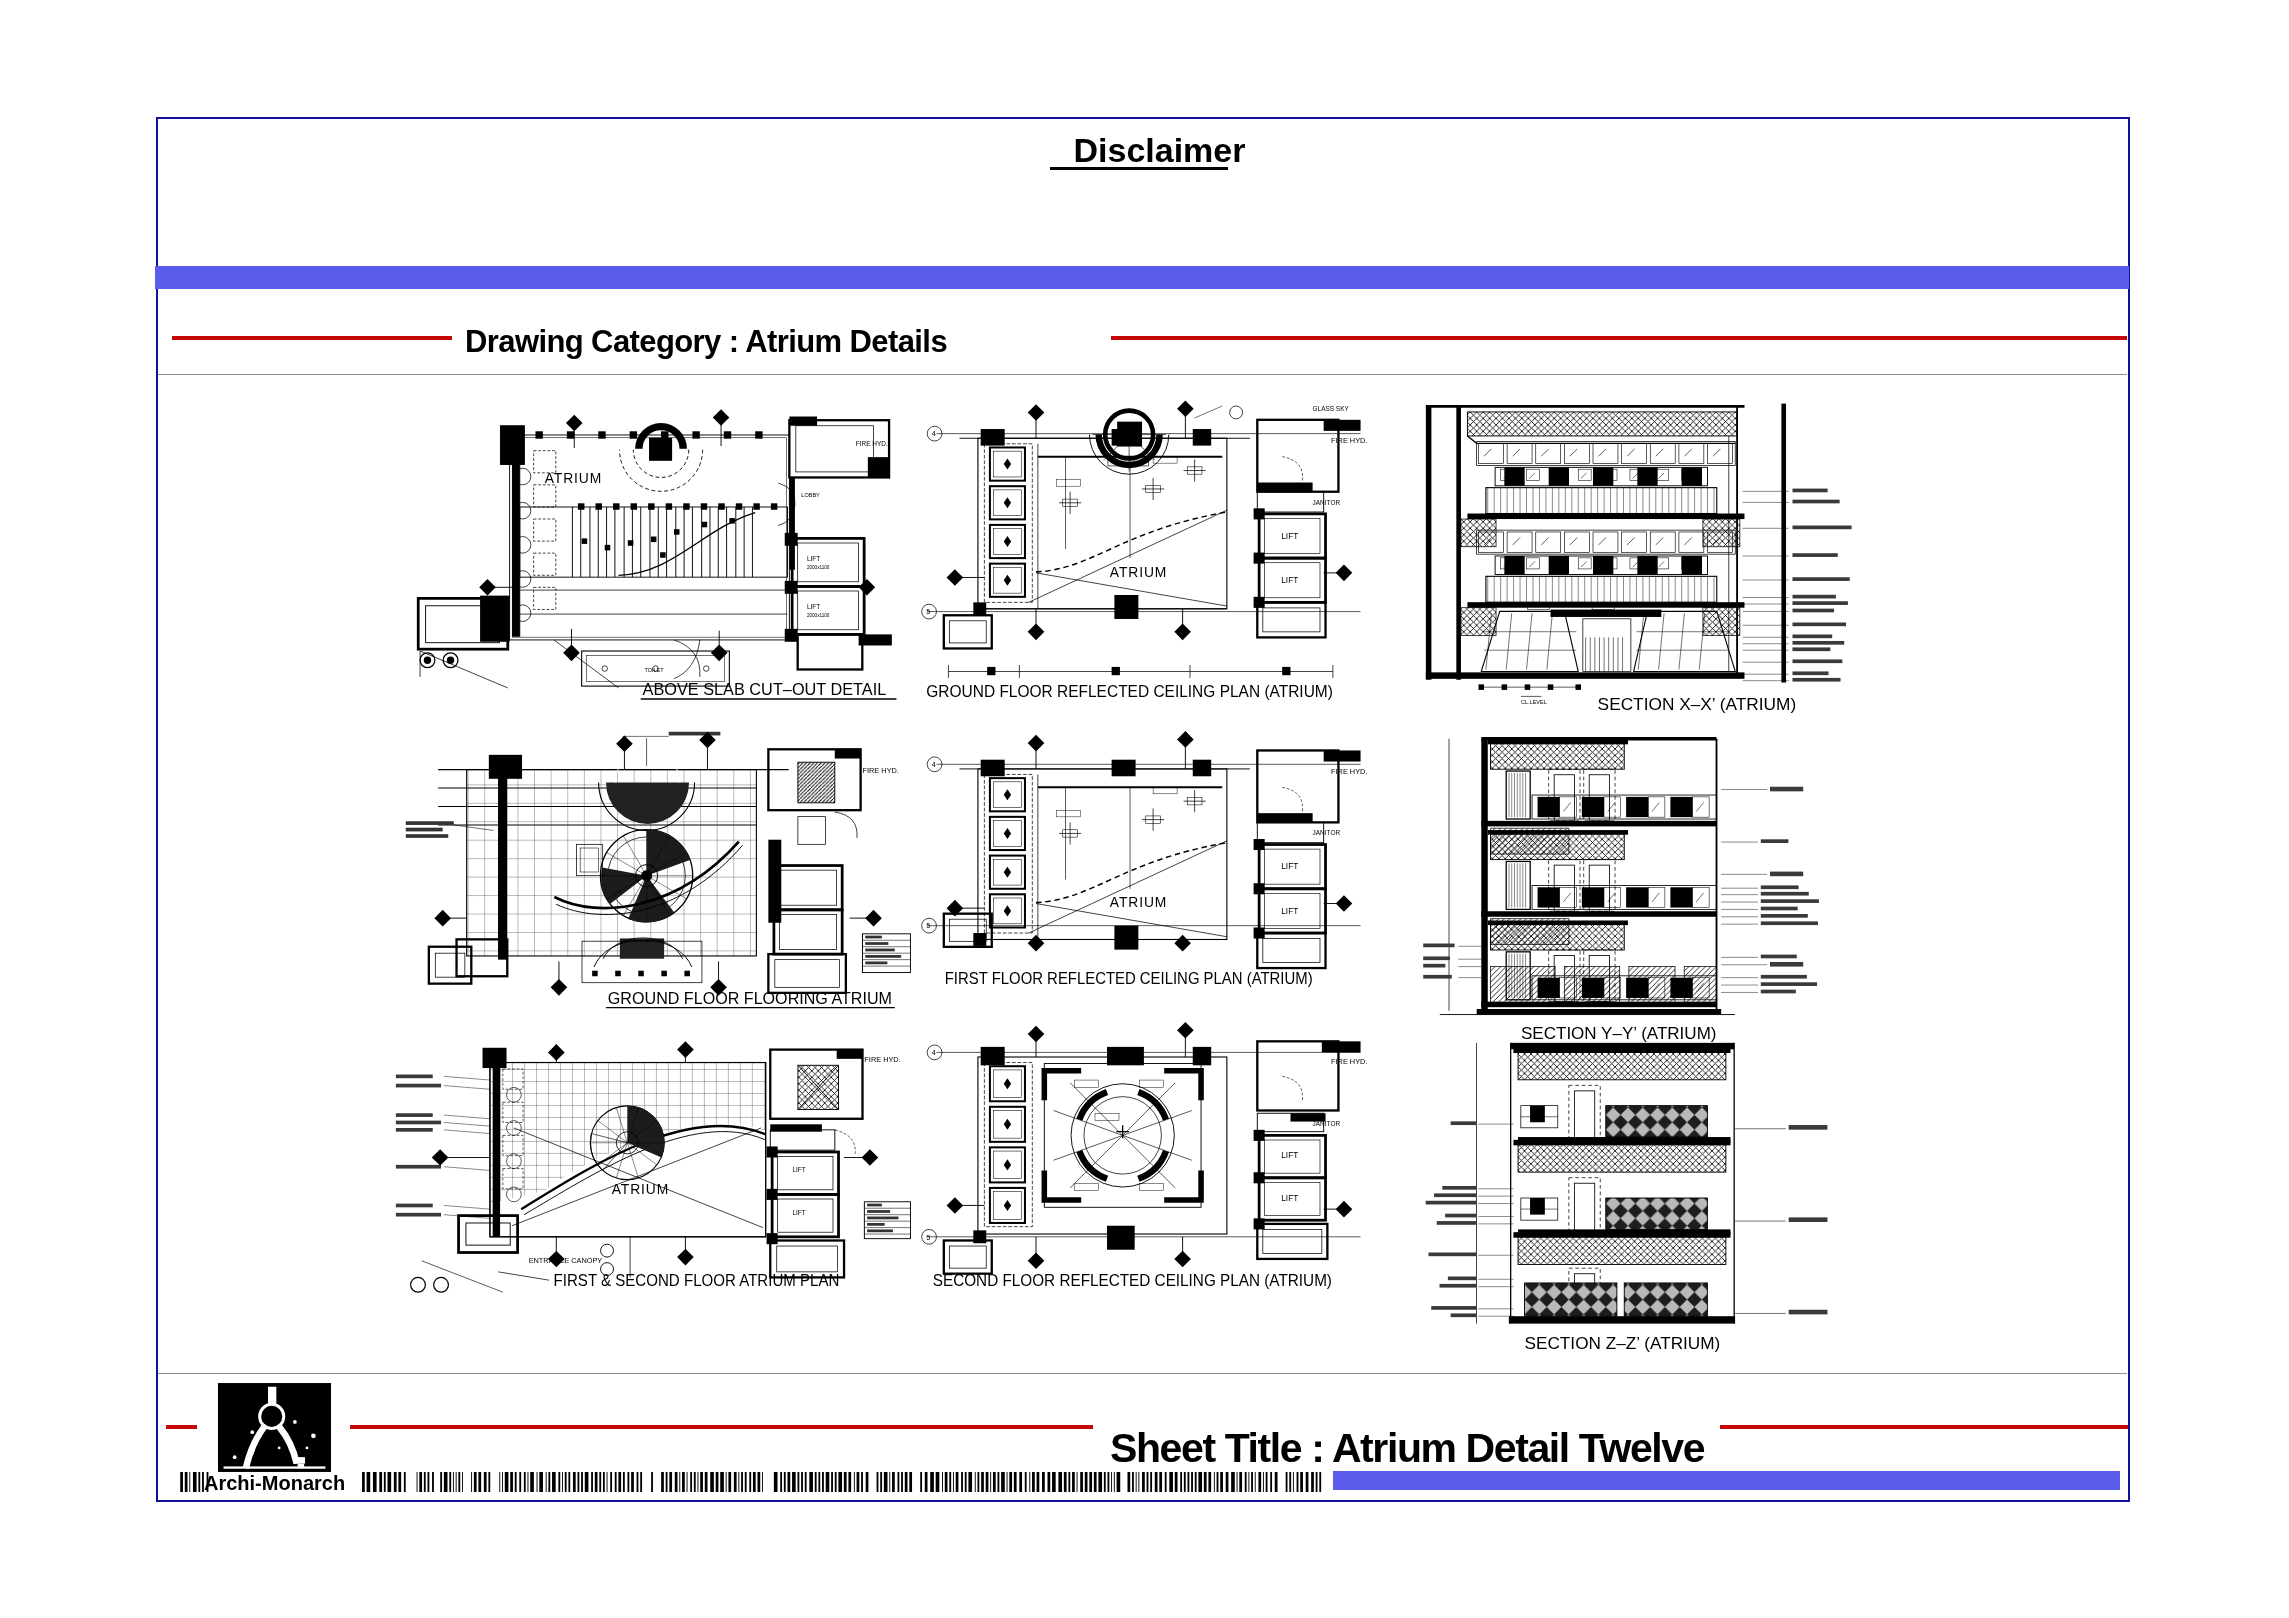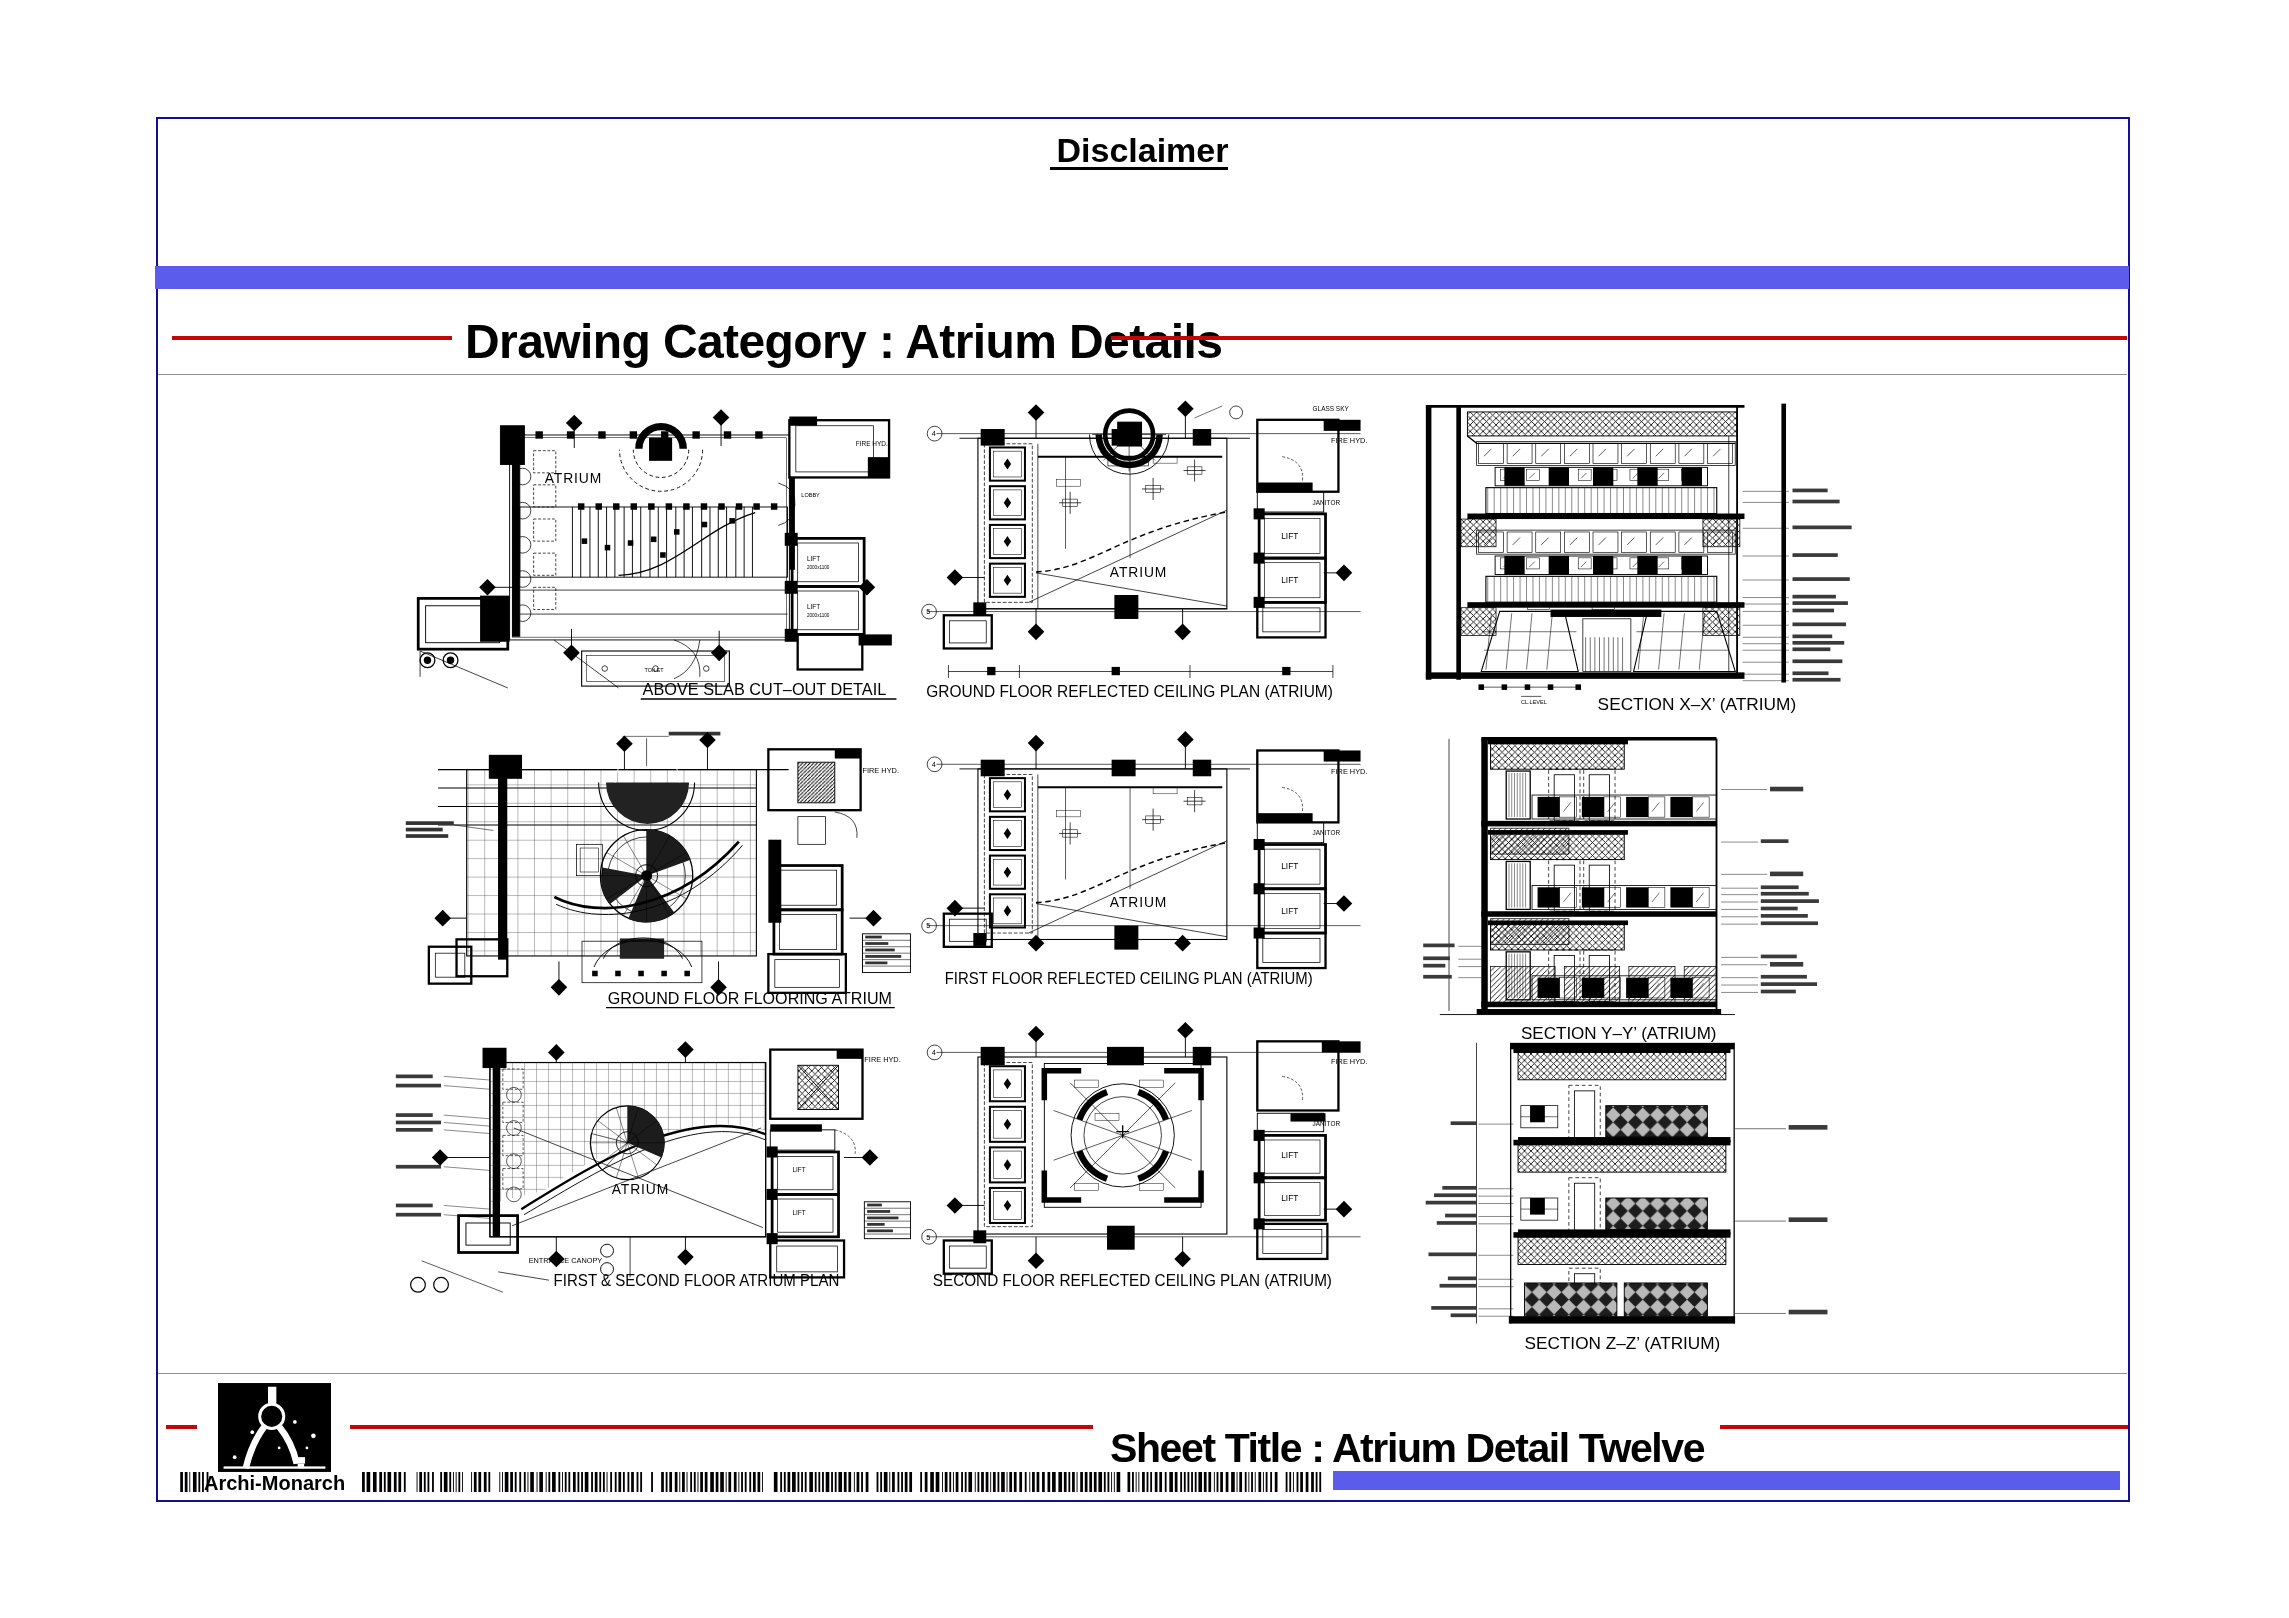--- a/index.html
+++ b/index.html
@@ -1,25 +1,25 @@
 <!DOCTYPE html>
 <html style="font-size:14.8px"><head>
 <meta charset="utf-8">
 <style>
 html,body{margin:0;padding:0;background:#ffffff;}
 body{width:2290px;height:1619px;position:relative;font-family:"Liberation Sans",sans-serif;overflow:hidden;}
 .abs{position:absolute;}
 #frame{left:156px;top:117px;width:1974px;height:1385px;border:2.8px solid #0f0f9b;box-sizing:border-box;}
-.disc-title{left:0;top:14px;width:1969px;text-align:center;font-size:34px;line-height:34px;font-weight:bold;color:#000;}
+.disc-title{left:0;top:14px;width:1969px;text-align:center;font-size:34px;line-height:34px;font-weight:bold;color:#000;padding-left:17px;}
 .disc-title span{}
 .disc-body{left:0;top:50px;width:1969px;text-align:center;font-size:34px;font-weight:bold;line-height:42px;color:#000;}
 #bluebar{left:-2.8px;top:147px;width:1974px;height:23px;background:#5b5bec;}
 #cat-line-l{left:14px;top:217px;width:280px;height:3.7px;background:#c40606;}
 #cat-line-r{left:953px;top:217px;width:1016px;height:3.7px;background:#c40606;}
-#cat-title{left:307px;top:202px;font-size:48px;line-height:41px;letter-spacing:-0.6px;font-weight:bold;color:#000;white-space:nowrap;}
+#cat-title{left:307px;top:202px;font-size:31px;line-height:41px;letter-spacing:-0.6px;font-weight:bold;color:#000;white-space:nowrap;}
 #grayline-top{left:0px;top:255px;width:1969px;height:0.9px;background:#909090;}
 #grayline-bot{left:0px;top:1254px;width:1969px;height:0.9px;background:#909090;}
 #logo{left:60px;top:1264px;width:113px;height:89px;}
 #red-dash-l{left:8.3px;top:1306px;width:31px;height:3.7px;background:#c40606;}
 #red-line-m{left:192px;top:1306px;width:743px;height:3.7px;background:#c40606;}
 #sheet-title{left:952px;top:1285px;font-size:41px;line-height:41px;letter-spacing:-1.4px;font-weight:bold;color:#000;white-space:nowrap;margin-top:24px;}
 #red-line-r{left:1562px;top:1306px;width:408px;height:3.7px;background:#c40606;}
 #barcode-row{left:0px;top:1353px;width:1969px;height:20px;}
 #bc-name{left:46px;top:1354px;font-size:20px;line-height:20px;font-weight:bold;color:#000;}
 #bluebar2{left:1175px;top:1352px;width:787px;height:19.4px;background:#5b5bec;}

